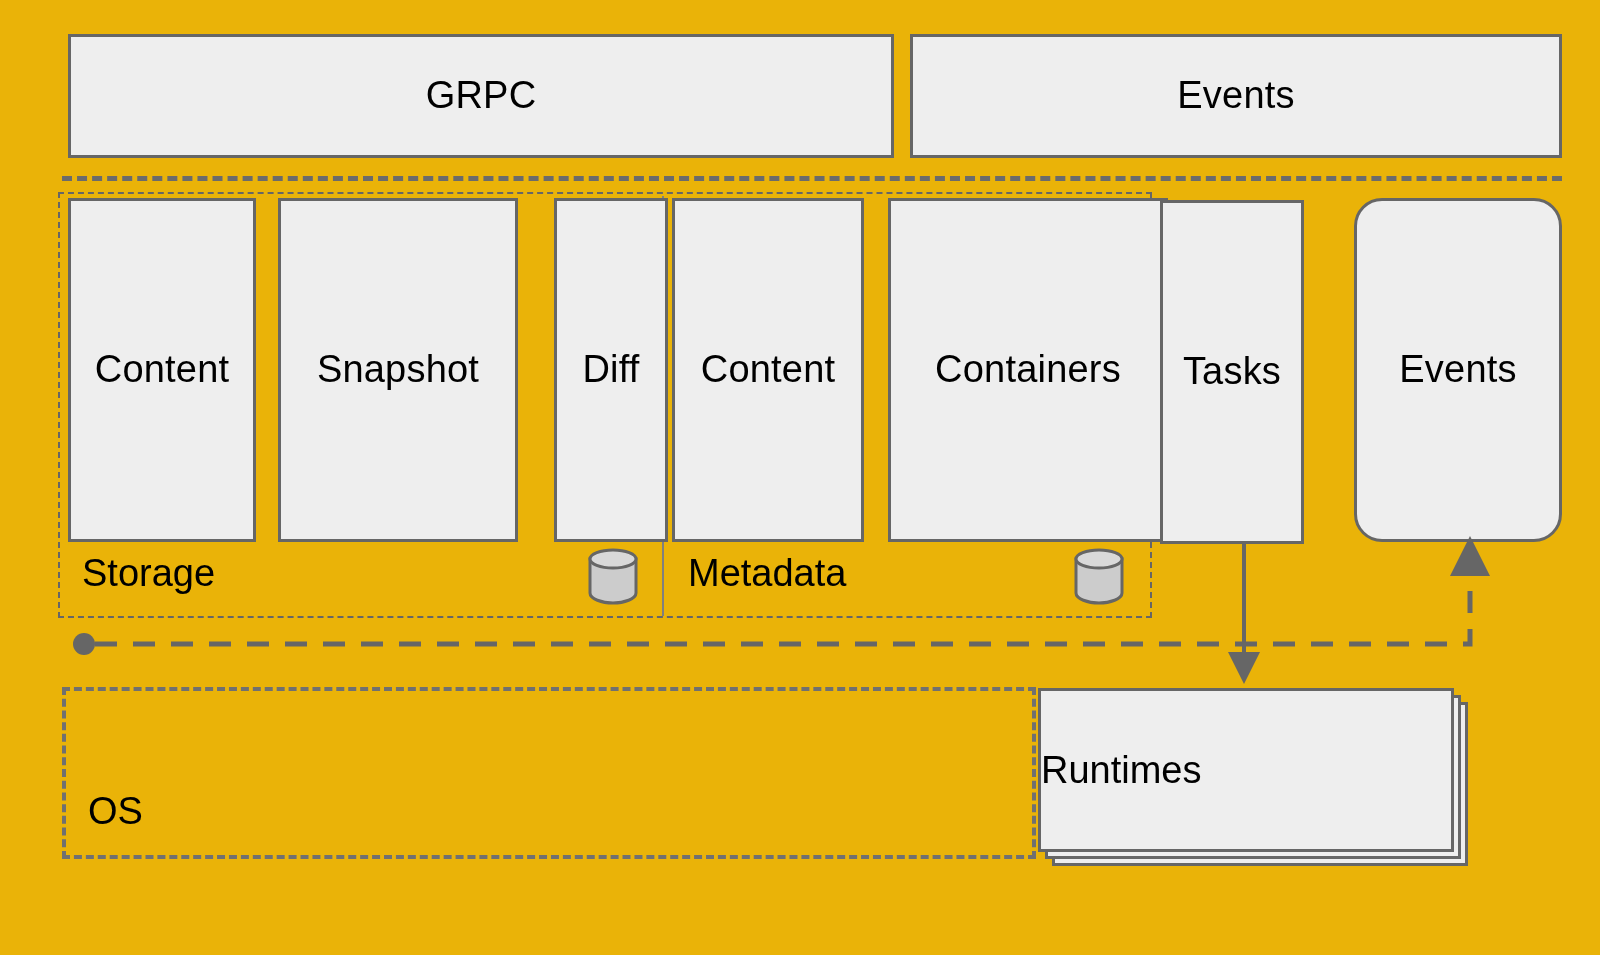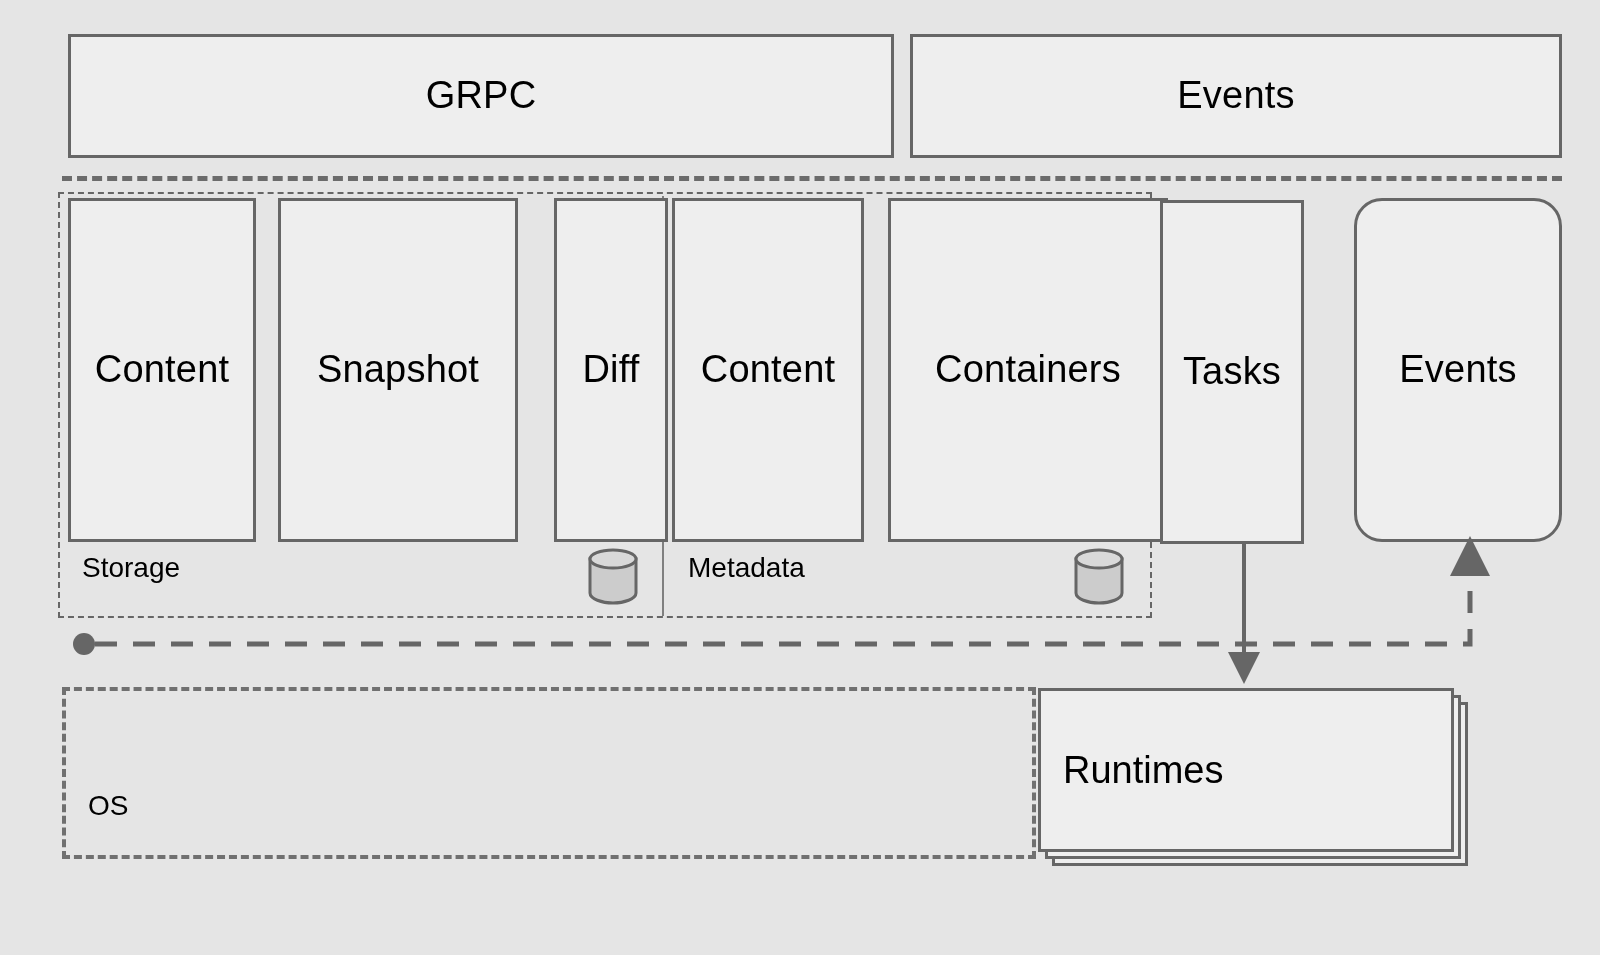--- a/index.html
+++ b/index.html
@@ -9,21 +9,21 @@
     background: #ffffff;
   }
   body {
     font-family: "Liberation Sans", sans-serif;
     -webkit-font-smoothing: antialiased;
   }
   #diagram-root {
     position: relative;
     width: 1600px;
     height: 955px;
-    background: #e5e5e5;
+    background: #eab308;
     overflow: hidden;
   }
 
   
   .node {
     position: absolute;
     background: #eeeeee;
     border: 3px solid #666666;
     box-sizing: border-box;
     display: flex;
@@ -45,21 +45,21 @@
     position: absolute;
     box-sizing: border-box;
     border: 4px dashed #707070;
     background: transparent;
   }
 
   
   .group-label {
     position: absolute;
     color: #000000;
-    font-size: 28px;
+    font-size: 38px;
     white-space: nowrap;
   }
 
   
   #grpc-box   { left: 68px;   top: 34px;  width: 826px;  height: 124px; }
   #metrics-box{ left: 910px;  top: 34px;  width: 652px;  height: 124px; }
 
   
   #content-box    { left: 68px;   top: 198px; width: 188px; height: 344px; }
   #snapshot-box   { left: 278px;  top: 198px; width: 240px; height: 344px; }
@@ -134,21 +134,20 @@
   #runtimes-front {
     position: absolute;
     left: 0; top: 0;
     width: 416px; height: 164px;
     background: #eeeeee;
     border: 3px solid #666666;
     box-sizing: border-box;
     display: flex;
     align-items: center;
     justify-content: flex-start;
-    padding-left: 22px;
     color: #000000;
     font-size: 38px;
     white-space: nowrap;
   }
 
   
   #connectors {
     position: absolute;
     left: 0; top: 0;
     width: 1600px;

